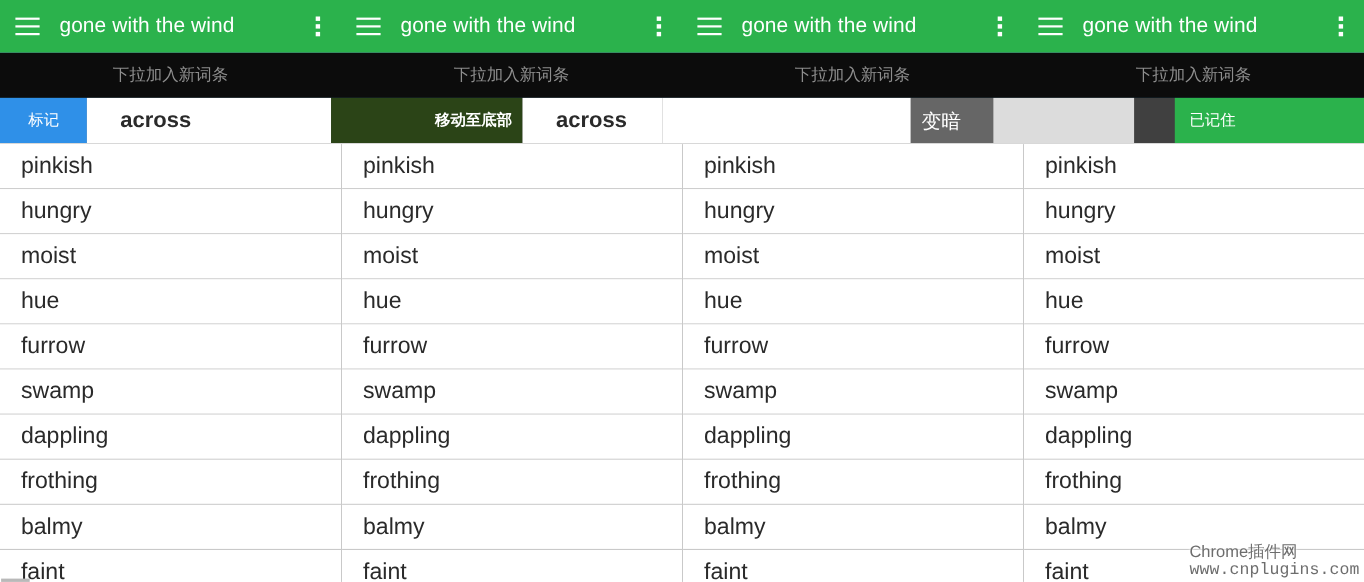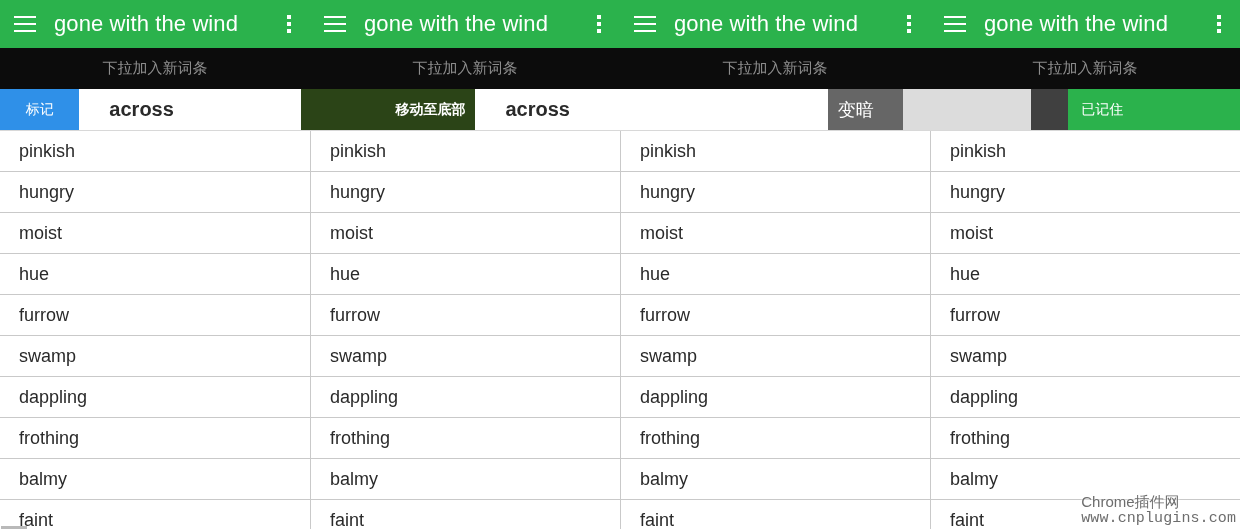--- a/index.html
+++ b/index.html
@@ -35,21 +35,21 @@
   }
   .hamburger {
     width: 22px; height: 16px;
     margin-left: 14px; margin-right: 18px;
     display: flex; flex-direction: column; justify-content: space-between;
     flex: 0 0 auto;
   }
   .hamburger i { display: block; height: 2px; background: #fff; border-radius: 0; }
   .appbar-title {
     color: #ffffff;
-    font-size: 22px;
+    font-size: 19px;
     font-weight: 400;
     letter-spacing: .1px;
     white-space: nowrap;
     flex: 1 1 auto;
   }
   .overflow-dots {
     width: 22px; height: 22px; margin-right: 10px;
     display: flex; flex-direction: column; align-items: center; justify-content: center;
     flex: 0 0 auto;
   }
@@ -148,21 +148,21 @@
     background: #fff;
   }
   .list-col + .list-col { border-left: 1px solid #c9c9c9; }
   .word-row {
     height: 41px;
     box-sizing: border-box;
     border-bottom: 1px solid #c9c9c9;
     display: flex; align-items: center;
     padding-left: 19px;
     color: #2a2a2a;
-    font-size: 18px;
+    font-size: 21px;
     background: #fff;
     white-space: nowrap;
   }
   .scroll-indicator {
     position: absolute;
     left: 1px; bottom: 0;
     width: 26px; height: 3px;
     background: #b9b9b9;
   }
 

